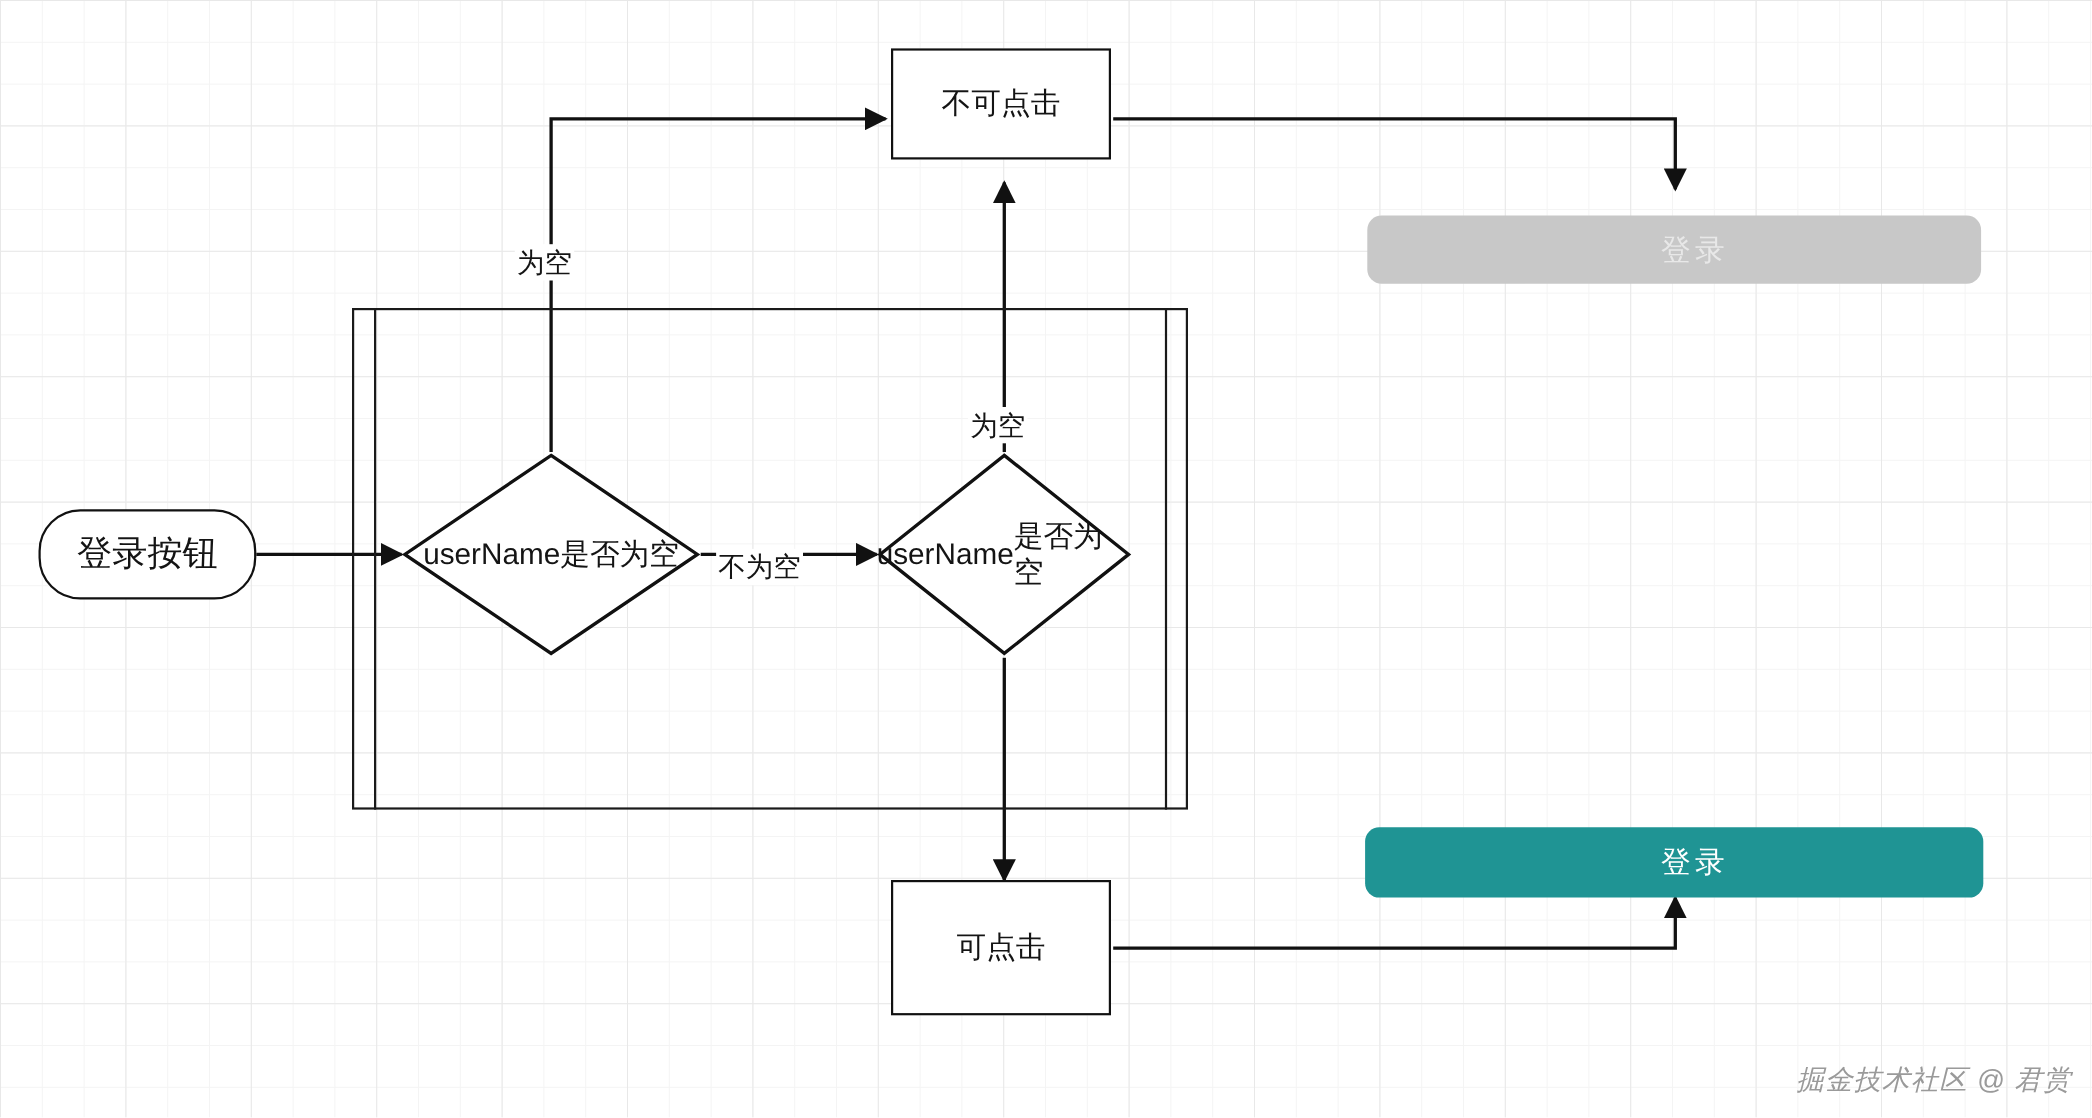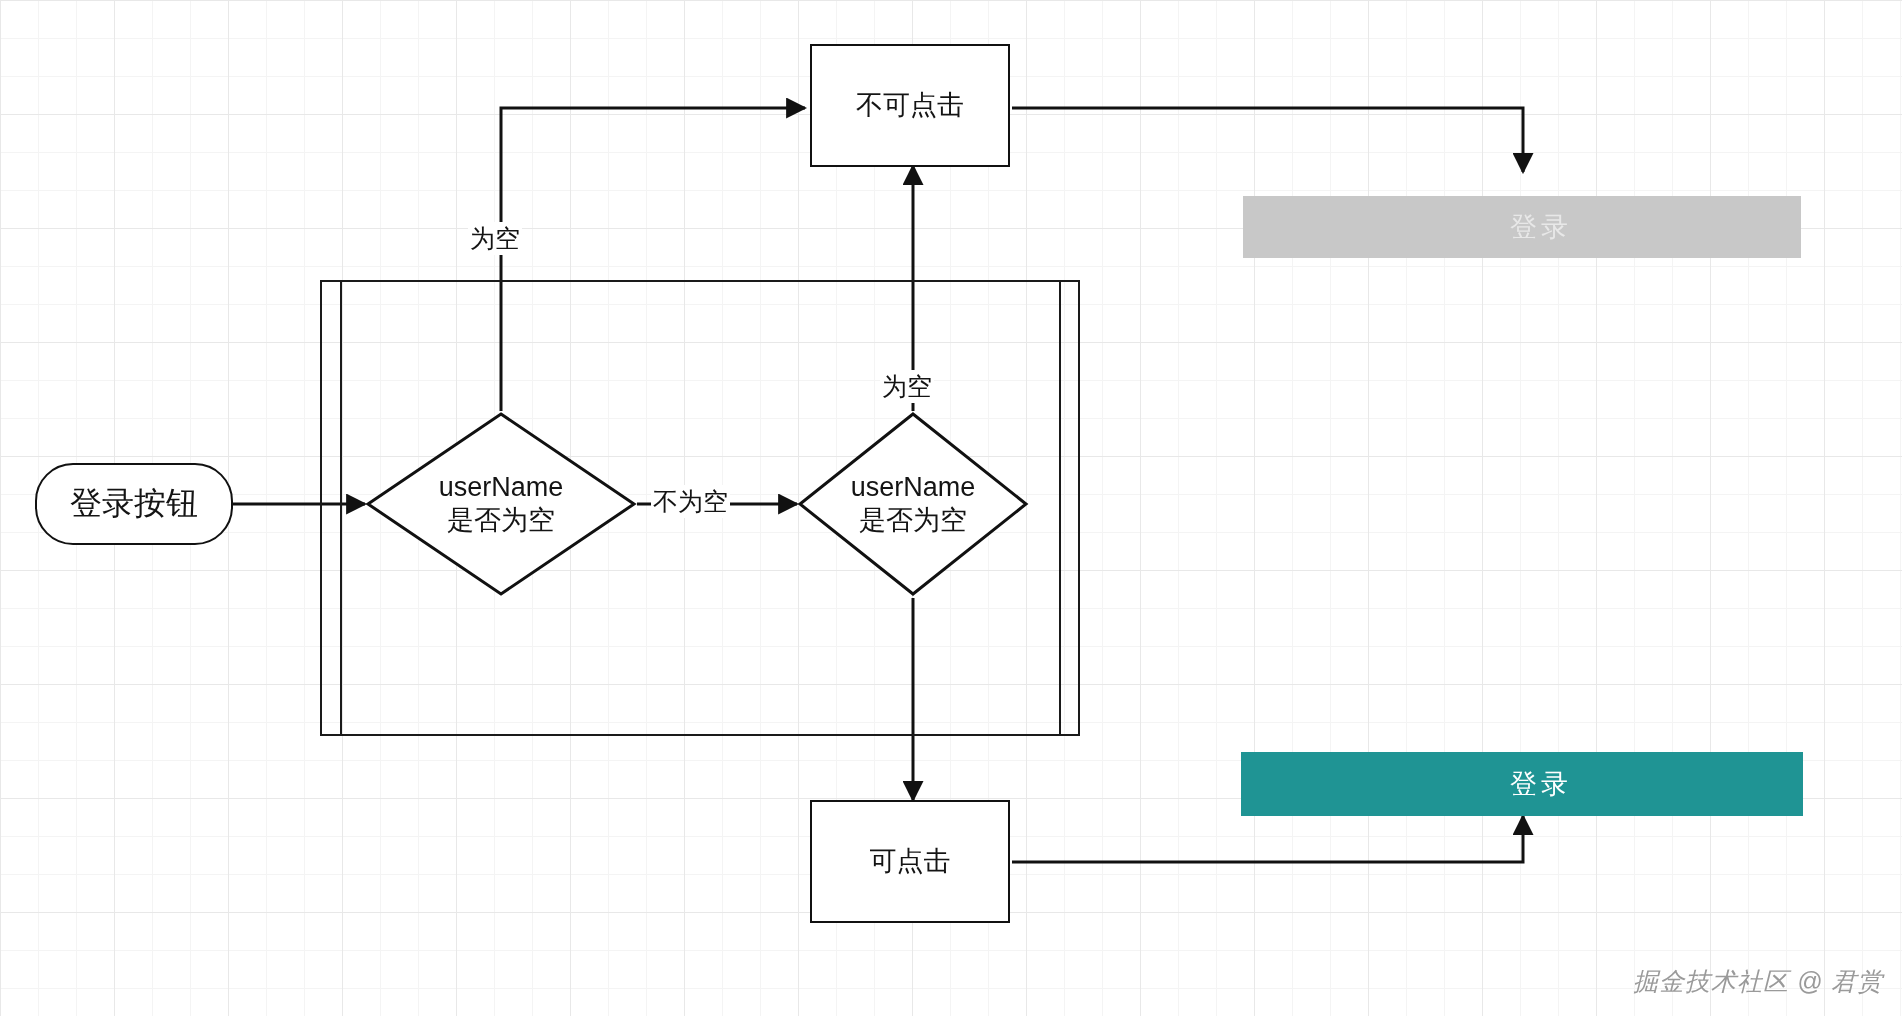--- a/index.html
+++ b/index.html
@@ -52,21 +52,21 @@
   }
   .diamond-wrap {
     position: absolute;
   }
   .diamond-label {
     position: absolute;
     left: 0; top: 0;
     width: 100%;
     height: 100%;
     display: flex;
-    flex-direction: column;
+    flex-direction: row;
     align-items: center;
     justify-content: center;
     font-size: 27px;
     line-height: 1.22;
     color: #141414;
     pointer-events: none;
   }
   .edge-label {
     position: absolute;
     font-size: 25px;
@@ -77,21 +77,21 @@
   .edge-label.boxed {
     background: #ffffff;
     padding: 0 2px;
   }
   .btn {
     position: absolute;
     box-sizing: border-box;
     display: flex;
     align-items: center;
     justify-content: center;
-    border-radius: 0;
+    border-radius: 13px;
     font-size: 27px;
     letter-spacing: 4px;
     padding-left: 38px;
   }
   .btn-disabled {
     background: #c8c8c8;
     color: #e8e8e8;
   }
   .btn-primary {
     background: #1f9494;
@@ -162,27 +162,27 @@
   <div class="diamond-wrap" style="left:797px; top:411px; width:232px; height:186px;">
     <svg width="232" height="186" viewBox="0 0 232 186">
       <polygon points="116,3 229,93 116,183 3,93" fill="#ffffff" stroke="#111111" stroke-width="3"></polygon>
     </svg>
     <div class="diamond-label">
       <span>userName</span>
       <span>是否为空</span>
     </div>
   </div>
 
-  <div class="node rect-node" style="left:810px; top:44px; width:200px; height:123px;">不可点击</div>
+  <div class="node rect-node" style="left:810px; top:44px; width:200px; height:101px;">不可点击</div>
 
   <div class="node rect-node" style="left:810px; top:800px; width:200px; height:123px;">可点击</div>
 
   <div class="edge-label boxed" style="left:468px; top:222px;">为空</div>
 
-  <div class="edge-label boxed" style="left:651px; top:485px;">不为空</div>
+  <div class="edge-label boxed" style="left:651px; top:499px;">不为空</div>
 
   <div class="edge-label boxed" style="left:880px; top:370px;">为空</div>
 
   <div class="btn btn-disabled" style="left:1243px; top:196px; width:558px; height:62px;">登录</div>
 
   <div class="btn btn-primary" style="left:1241px; top:752px; width:562px; height:64px;">登录</div>
 
   <div class="watermark" style="left:1633px; top:965px;font-style:italic;">掘金技术社区 @ 君赏</div>
 
 </div>

